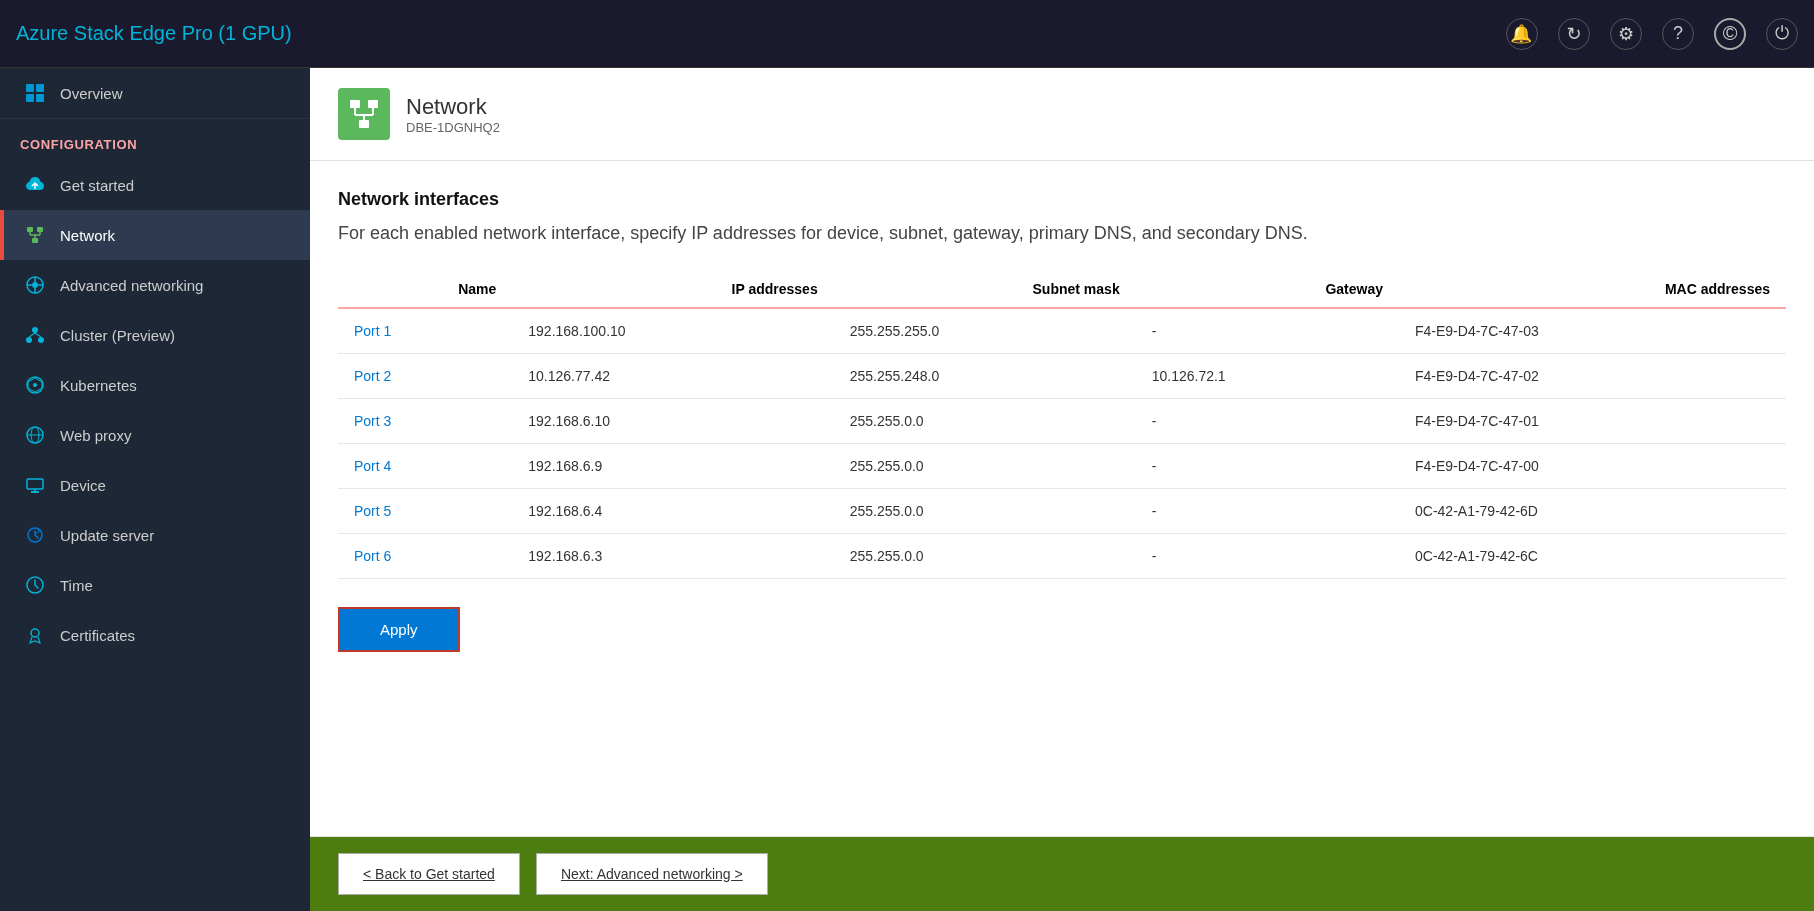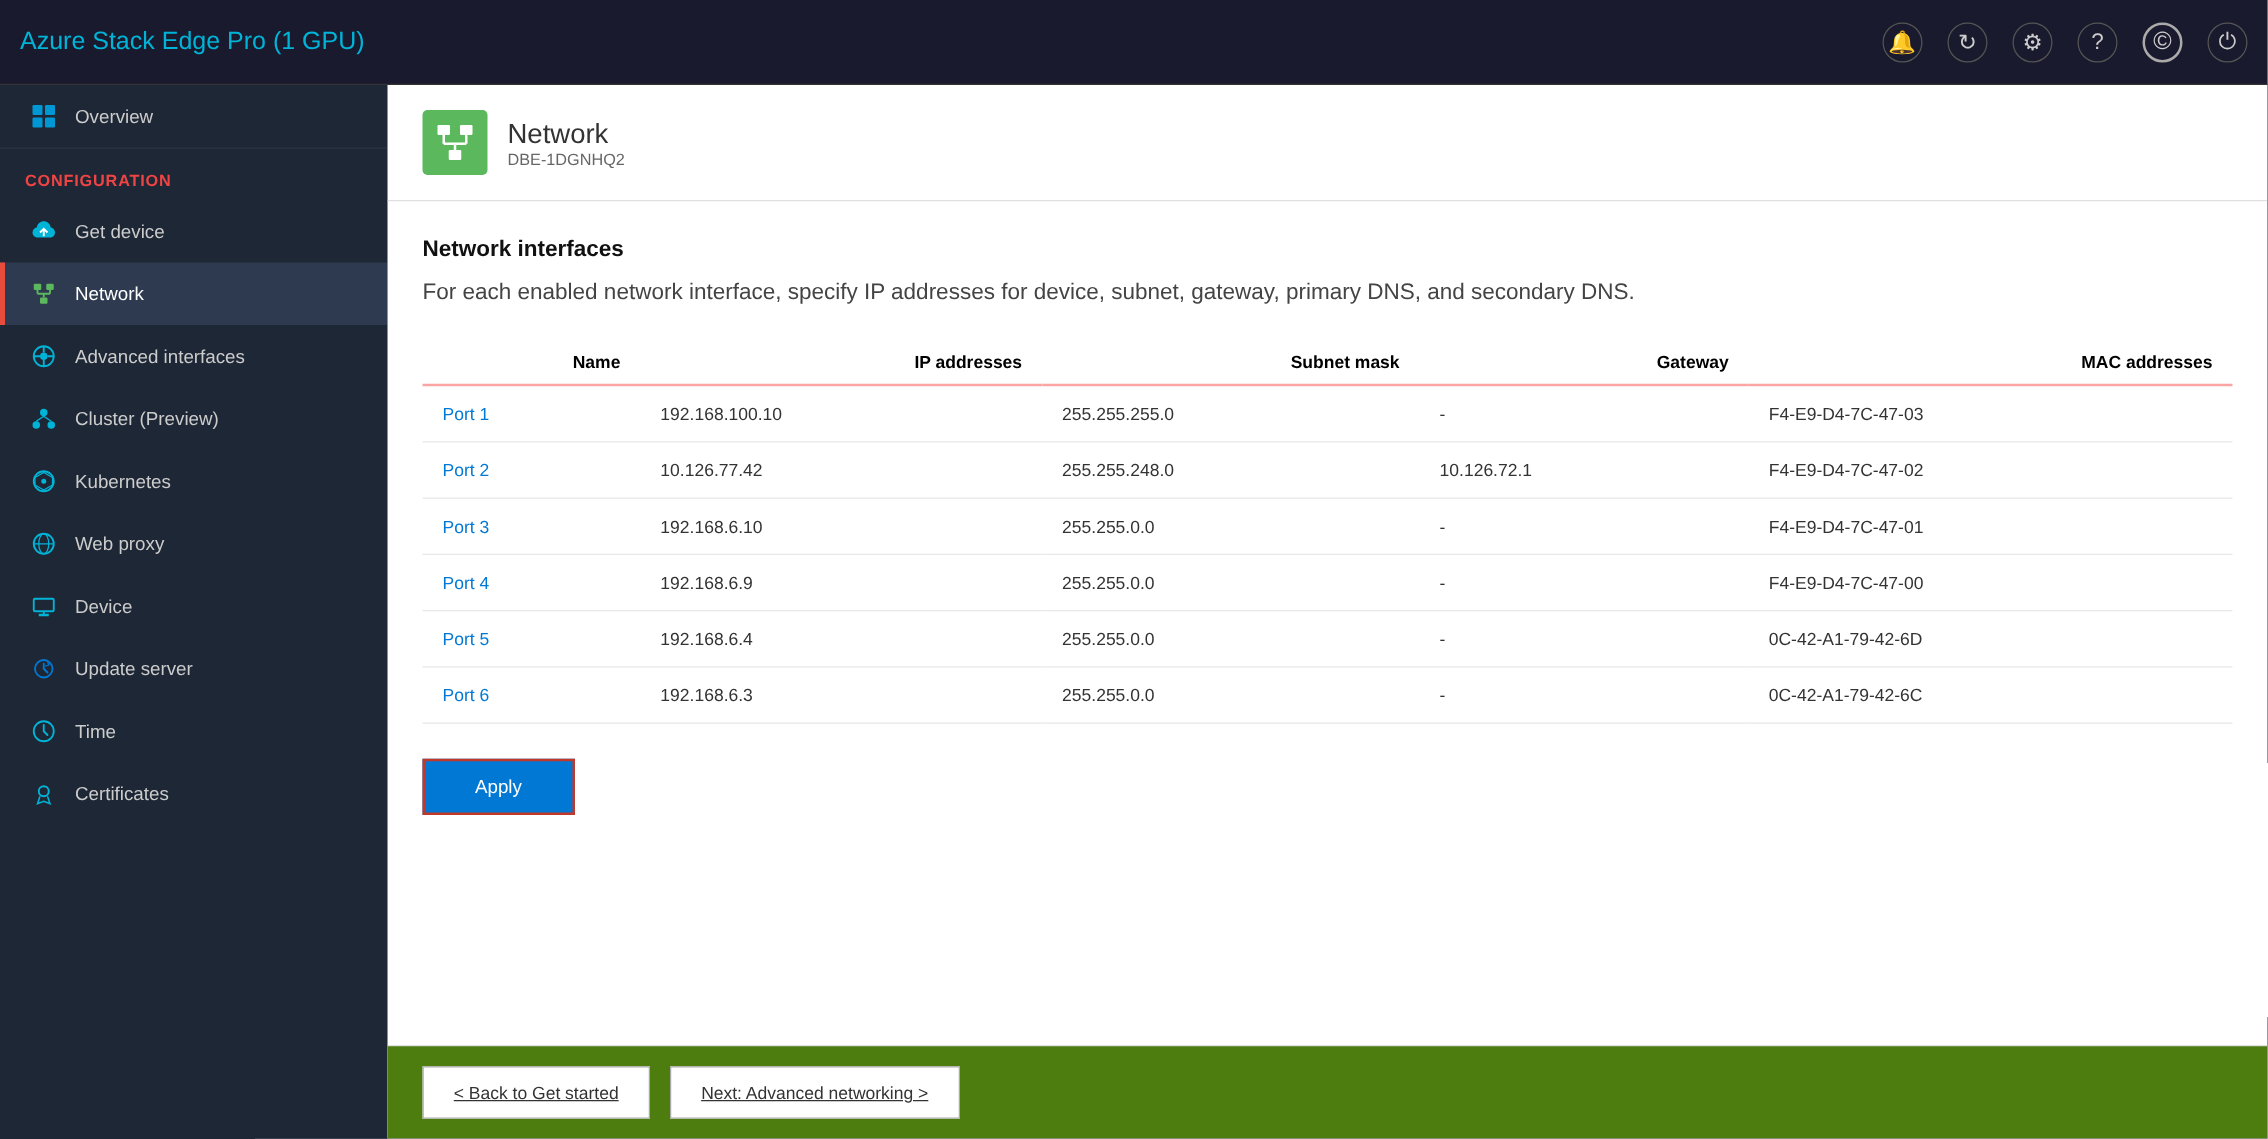--- a/index.html
+++ b/index.html
@@ -74,21 +74,21 @@
       height: 22px;
       display: flex;
       align-items: center;
       justify-content: center;
       flex-shrink: 0;
     }
     .sidebar-section-label {
       padding: 18px 32px 8px 20px;
       font-size: 13px;
       font-weight: 700;
-      color: #ef4444;
+      color: #fca5a5;
       letter-spacing: 0.05em;
       border-top: 1px solid #2a3445;
     }
 
     
     .content-area {
       flex: 1;
       background: #fff;
       display: flex;
       flex-direction: column;
@@ -225,21 +225,21 @@
 
     <div class="sidebar-section-label">CONFIGURATION</div>
 
     <div class="sidebar-item">
       <span class="sidebar-icon">
         <svg width="20" height="20" viewBox="0 0 20 20" fill="none">
           <path d="M10 2C12.8 2 15.1 4 15.5 6.7C17.4 7.1 19 8.8 19 11C19 13.4 17.1 15 15 15H5C2.9 15 1 13.2 1 11C1 8.8 2.6 7.1 4.5 6.7C4.9 4 7.2 2 10 2Z" fill="#00b4d8"></path>
           <path d="M10 8v6M7 11l3-3 3 3" stroke="#fff" stroke-width="1.5"></path>
         </svg>
       </span>
-      <span>Get device</span>
+      <span>Get started</span>
     </div>
 
     <div class="sidebar-item active">
       <span class="sidebar-icon">
         <svg width="20" height="20" viewBox="0 0 20 20" fill="none">
           <rect x="2" y="2" width="6" height="5" rx="1" fill="#5cb85c"></rect>
           <rect x="12" y="2" width="6" height="5" rx="1" fill="#5cb85c"></rect>
           <rect x="7" y="13" width="6" height="5" rx="1" fill="#5cb85c"></rect>
           <line x1="5" y1="7" x2="5" y2="10" stroke="#5cb85c" stroke-width="1.5"></line>
           <line x1="15" y1="7" x2="15" y2="10" stroke="#5cb85c" stroke-width="1.5"></line>
@@ -254,21 +254,21 @@
       <span class="sidebar-icon">
         <svg width="20" height="20" viewBox="0 0 20 20" fill="none">
           <circle cx="10" cy="10" r="8" stroke="#00b4d8" stroke-width="1.5" fill="none"></circle>
           <circle cx="10" cy="10" r="3" fill="#00b4d8"></circle>
           <line x1="10" y1="2" x2="10" y2="7" stroke="#00b4d8" stroke-width="1.5"></line>
           <line x1="10" y1="13" x2="10" y2="18" stroke="#00b4d8" stroke-width="1.5"></line>
           <line x1="2" y1="10" x2="7" y2="10" stroke="#00b4d8" stroke-width="1.5"></line>
           <line x1="13" y1="10" x2="18" y2="10" stroke="#00b4d8" stroke-width="1.5"></line>
         </svg>
       </span>
-      <span>Advanced interfaces</span>
+      <span>Advanced networking</span>
     </div>
 
     <div class="sidebar-item">
       <span class="sidebar-icon">
         <svg width="20" height="20" viewBox="0 0 20 20" fill="none">
           <circle cx="10" cy="5" r="3" fill="#00b4d8"></circle>
           <circle cx="4" cy="15" r="3" fill="#00b4d8"></circle>
           <circle cx="16" cy="15" r="3" fill="#00b4d8"></circle>
           <line x1="10" y1="8" x2="4" y2="12" stroke="#00b4d8" stroke-width="1.2"></line>
           <line x1="10" y1="8" x2="16" y2="12" stroke="#00b4d8" stroke-width="1.2"></line>

